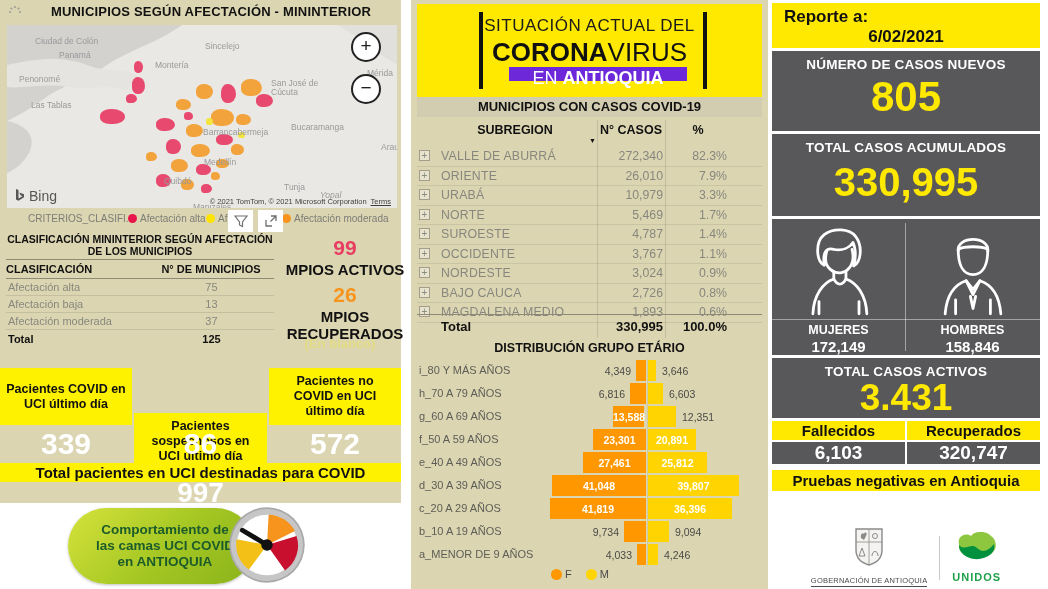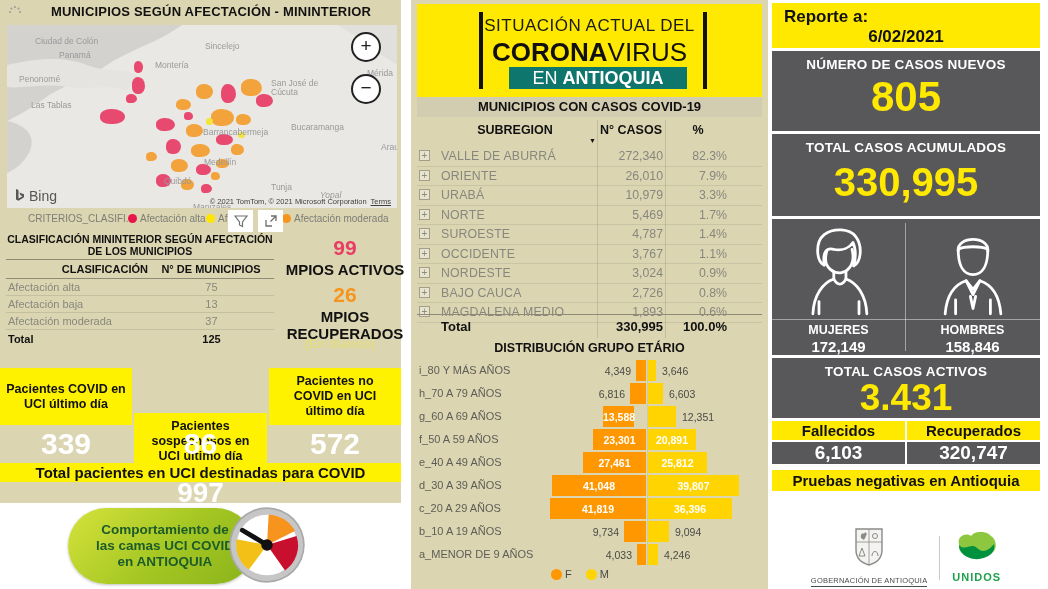--- a/index.html
+++ b/index.html
@@ -26,21 +26,21 @@
   .leg-title{position:absolute;left:28px;top:4px;}
   .leg-item{position:absolute;top:4px;display:flex;align-items:center;gap:3px;color:#7d7d78;}
   .leg-dot{width:9px;height:9px;border-radius:50%;display:inline-block;}
   .tool{position:absolute;width:25px;height:22px;background:#fff;display:flex;align-items:center;
         justify-content:center;top:1px;}
   .cls-title{position:absolute;left:6px;top:233px;width:268px;text-align:center;font-weight:bold;
              font-size:10.5px;color:#111;line-height:12px;}
   .cls-table{position:absolute;left:6px;top:259px;width:268px;font-size:11px;}
   .cls-head{display:flex;border-top:1px solid #8f8a76;border-bottom:1px solid #8f8a76;font-weight:bold;
             color:#111;padding:3px 0;}
-  .cls-head span:first-child{width:142px;text-align:right;}
+  .cls-head span:first-child{width:142px;text-align:left;}
   .cls-head span:last-child{width:126px;text-align:center;}
   .cls-row{display:flex;color:#88887f;padding:2px 0;border-bottom:1px solid rgba(0,0,0,.10);}
   .cls-row span:first-child{width:142px;padding-left:2px;}
   .cls-row span:last-child{width:126px;text-align:center;}
   .cls-total{display:flex;font-weight:bold;color:#111;padding:3px 0;}
   .cls-total span:first-child{width:142px;padding-left:2px;}
   .cls-total span:last-child{width:126px;text-align:center;}
   .mp-val{position:absolute;width:120px;text-align:center;font-weight:bold;font-size:21px;}
   .mp-lab{position:absolute;width:140px;text-align:center;font-weight:bold;font-size:15px;color:#111;}
   .blank-note{position:absolute;left:285px;top:336px;width:110px;text-align:center;font-weight:bold;
@@ -60,21 +60,21 @@
         line-height:16px;padding:0 18px 0 26px;box-sizing:border-box;box-shadow:0 1px 3px rgba(0,0,0,.25);}
   .gauge{position:absolute;left:226px;top:504px;}
   
   .col-mid{position:absolute;left:411px;top:0;width:357px;height:589px;background:#dbd5b1;}
   .banner{position:absolute;left:6px;top:4px;width:345px;height:93px;background:#ffe900;}
   .banner .vbar{position:absolute;top:8px;width:4px;height:77px;background:#111;}
   .b-line1{position:absolute;left:0;top:12px;width:100%;text-align:center;font-size:17px;color:#1a1a1a;
            letter-spacing:.5px;}
   .b-line2{position:absolute;left:0;top:33px;width:100%;text-align:center;font-size:26px;color:#111;}
   .b-line2 b{font-weight:900;}
-  .b-line3{position:absolute;left:92px;top:63px;width:178px;height:22px;background:#0f766e;color:#fff;
+  .b-line3{position:absolute;left:92px;top:63px;width:178px;height:14px;background:#6d28d9;color:#fff;
            text-align:center;font-size:18px;line-height:22px;}
   .b-line3 b{font-weight:900;}
   .sec-title{position:absolute;left:6px;top:97px;width:345px;height:20px;background:#d2ccb0;color:#111;
              font-weight:bold;font-size:13px;text-align:center;line-height:20px;}
   .mt-head{position:absolute;left:6px;top:120px;width:345px;height:26px;font-weight:bold;font-size:12.5px;color:#111;}
   .mt-head .h1{position:absolute;left:16px;top:3px;width:164px;text-align:center;}
   .mt-head .h2{position:absolute;left:180px;top:3px;width:68px;text-align:center;}
   .mt-head .h3{position:absolute;left:252px;top:3px;width:58px;text-align:center;}
   .mt-sort{position:absolute;left:172px;top:17px;font-size:7px;color:#111;}
   .mt-vline{position:absolute;top:120px;width:1px;height:218px;background:#c3bd9e;}
@@ -193,21 +193,21 @@
           <span class="city" style="left: 12px; top: 50px;">Penonomé</span>
           <span class="city" style="left: 24px; top: 76px;">Las Tablas</span>
           <span class="city" style="left: 148px; top: 36px;">Montería</span>
           <span class="city" style="left: 198px; top: 17px;">Sincelejo</span>
           <span class="city wrap" style="left: 264px; top: 54px;">San José de Cúcuta</span>
           <span class="city" style="left: 360px; top: 44px;">Mérida</span>
           <span class="city" style="left: 284px; top: 98px;">Bucaramanga</span>
           <span class="city" style="left: 196px; top: 103px;">Barrancabermeja</span>
           <span class="city" style="left: 197px; top: 133px;">Medellín</span>
           <span class="city" style="left: 157px; top: 152px;">Quibdó</span>
-          <span class="city" style="left: 264px; top: 158px; text-align: right;">Tunja</span>
+          <span class="city" style="left: 277px; top: 158px; text-align: right;">Tunja</span>
           <span class="city" style="left: 313px; top: 166px; font-style: italic;">Yopal</span>
           <span class="city" style="left: 374px; top: 118px;">Arauc</span>
           <span class="city" style="left: 186px; top: 178px;">Manizales</span>
         </div>
       <div class="zoom-btn zin">+</div>
       <div class="zoom-btn zout">−</div>
       <div class="bing">
         <svg width="10" height="14" viewBox="0 0 10 14">
             <path d="M1,0 L3.5,1 L3.5,9.5 L7.5,7.2 L5.5,6.3 L4.3,3.4 L9,5.2 L9,8.3 L3.5,11.8 L1,10.4 Z" fill="#565656"></path>
           </svg>
@@ -397,21 +397,21 @@
         </div>
         <div class="p-row">
           <span class="p-label">h_70 A 79 AÑOS</span>
           <div class="bar bar-f" style="right: 122px; width: 16px;"></div>
           <div class="bar bar-m" style="left: 237px; width: 15px;"></div>
           <span class="v-out" style="right: 143px;">6,816</span>
           <span class="v-out" style="left: 258px;">6,603</span>
         </div>
         <div class="p-row">
           <span class="p-label">g_60 A 69 AÑOS</span>
-          <div class="bar bar-f" style="right: 134px; width: 31px; margin-left: 34px;">
+          <div class="bar bar-f" style="right: 124px; width: 31px; margin-left: 34px;">
             <span class="v-in">13,588</span>
           </div>
           <div class="bar bar-m" style="left: 237px; width: 28px;"></div>
           <span class="v-out" style="left: 271px;">12,351</span>
         </div>
         <div class="p-row">
           <span class="p-label">f_50 A 59 AÑOS</span>
           <div class="bar bar-f" style="right: 122px; width: 53px;">
             <span class="v-in">23,301</span>
           </div>

